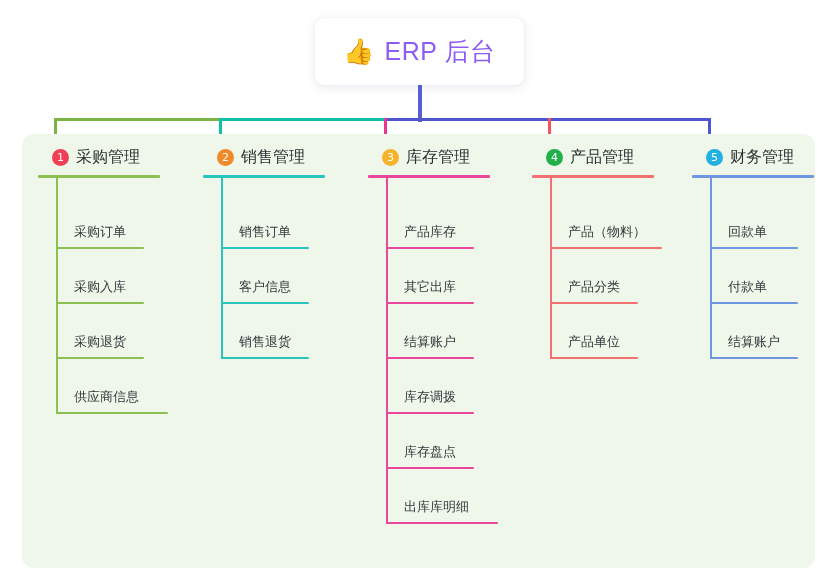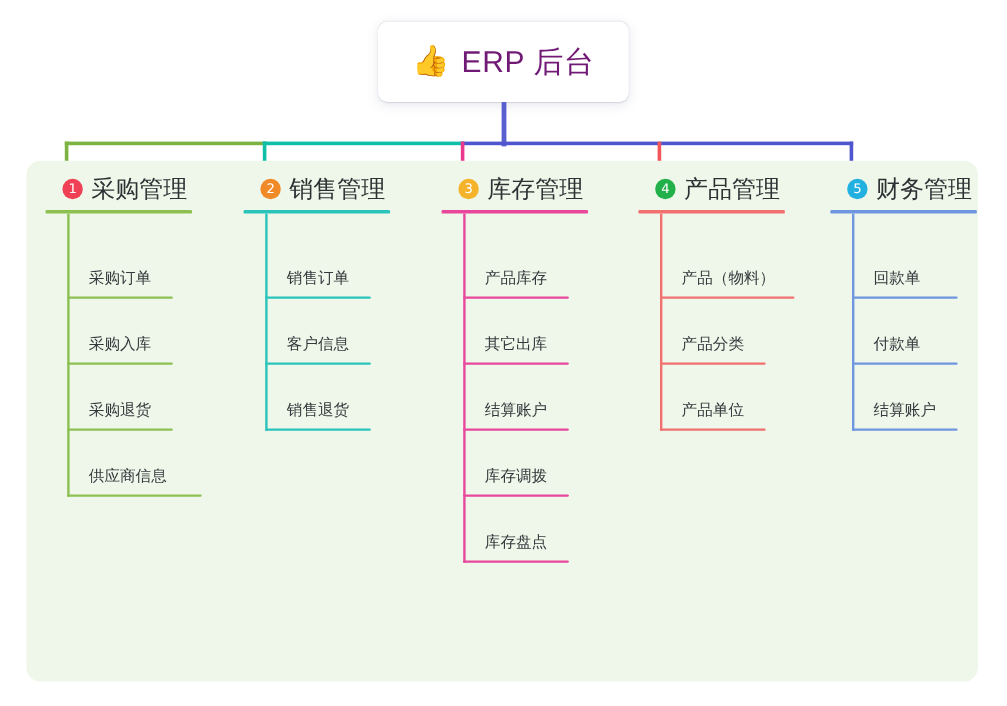--- a/index.html
+++ b/index.html
@@ -31,21 +31,21 @@
     gap: 10px;
     box-sizing: border-box;
   }
   #root-card .emoji {
     font-size: 25px;
     line-height: 1;
     display: inline-block;
   }
   #root-card .root-title {
     font-size: 25px;
-    color: #701a75;
+    color: #8b5cf6;
     letter-spacing: 0.5px;
     white-space: nowrap;
   }
 
   
   .conn {
     position: absolute;
   }
 
   
@@ -78,21 +78,21 @@
     height: 17px;
     border-radius: 50%;
     color: #ffffff;
     font-size: 11px;
     line-height: 17px;
     text-align: center;
     flex: 0 0 auto;
     font-family: "DejaVu Sans", sans-serif;
   }
   .col-title {
-    font-size: 20px;
+    font-size: 16px;
     color: #2e3033;
     white-space: nowrap;
   }
   .col-rule {
     height: 3px;
     width: 122px;
     margin-top: 5px;
     margin-left: 0px;
     border-radius: 1px;
   }
@@ -225,20 +225,24 @@
           <div class="leaf-rule" style="background: rgb(233, 71, 156);"></div>
         </div>
         <div class="leaf">
           <span class="leaf-label">库存调拨</span>
           <div class="leaf-rule" style="background: rgb(233, 71, 156);"></div>
         </div>
         <div class="leaf">
           <span class="leaf-label">库存盘点</span>
           <div class="leaf-rule" style="background: rgb(233, 71, 156);"></div>
         </div>
+        <div class="leaf wide">
+          <span class="leaf-label">出库库明细</span>
+          <div class="leaf-rule" style="background: rgb(233, 71, 156);"></div>
+        </div>
       </div>
     </div>
     <div class="column" style="left: 532px;">
       <div class="col-header">
         <span class="badge" style="background: rgb(34, 176, 75);">4</span>
         <span class="col-title">产品管理</span>
       </div>
       <div class="col-rule" style="background: rgb(242, 112, 111);"></div>
       <div class="leaves">
         <div class="spine" style="background: rgb(242, 112, 111);"></div>

